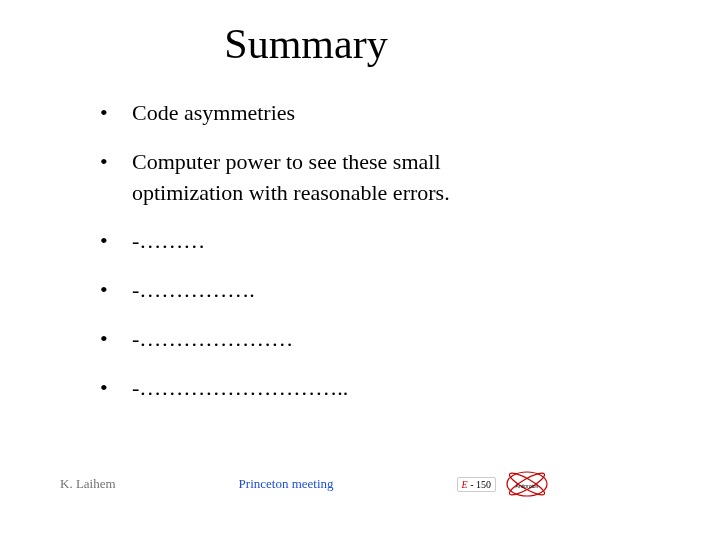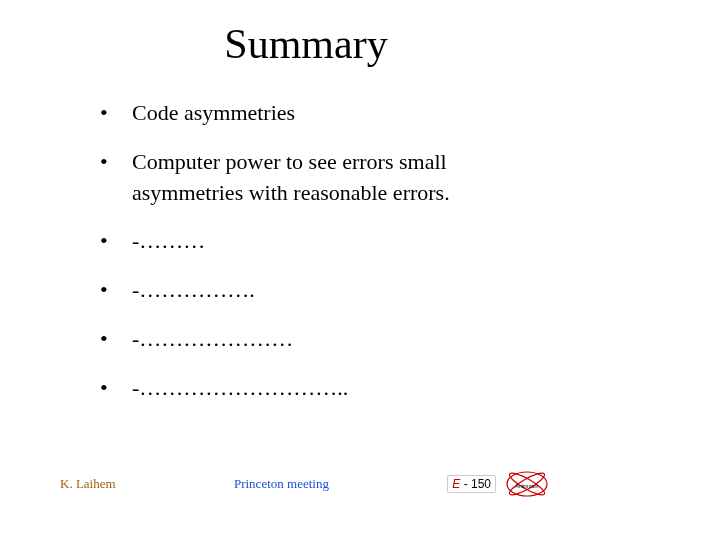--- a/index.html
+++ b/index.html
@@ -74,21 +74,21 @@
       display: flex;
       flex-direction: row;
       align-items: center;
       justify-content: space-between;
       margin-top: auto;
       padding-top: 8px;
     }
 
     .footer-left {
       font-size: 13px;
-      color: #a16207;
+      color: #737373;
     }
 
     .footer-center {
       font-size: 13px;
       color: #1d4ed8;
     }
 
     .footer-right {
       display: flex;
       align-items: center;
@@ -99,22 +99,22 @@
       display: flex;
       align-items: center;
       gap: 3px;
     }
 
     .energy-badge {
       background: #ffffff;
       border: 1px solid #cccccc;
       border-radius: 2px;
       padding: 1px 4px;
-      font-size: 12px;
-      font-family: Liberation Sans, sans-serif;
+      font-size: 10px;
+      font-family: Liberation Serif, serif;
       color: #000;
       white-space: nowrap;
     }
 
     .energy-badge span.e {
       font-style: italic;
       color: #cc0000;
     }
   </style>
 </head>
@@ -127,21 +127,21 @@
   <div class="content">
     <ul class="bullet-list">
 
       <li class="bullet-item">
         <span class="bullet-dot">•</span>
         <span class="bullet-text">Code asymmetries</span>
       </li>
 
       <li class="bullet-item">
         <span class="bullet-dot">•</span>
-        <span class="bullet-text">Computer power to see errors small asymmetries with reasonable errors.</span>
+        <span class="bullet-text">Computer power to see these small optimization with reasonable errors.</span>
       </li>
 
       <li class="bullet-item">
         <span class="bullet-dot">•</span>
         <span class="bullet-text">-………</span>
       </li>
 
       <li class="bullet-item">
         <span class="bullet-dot">•</span>
         <span class="bullet-text">-…………….</span>

